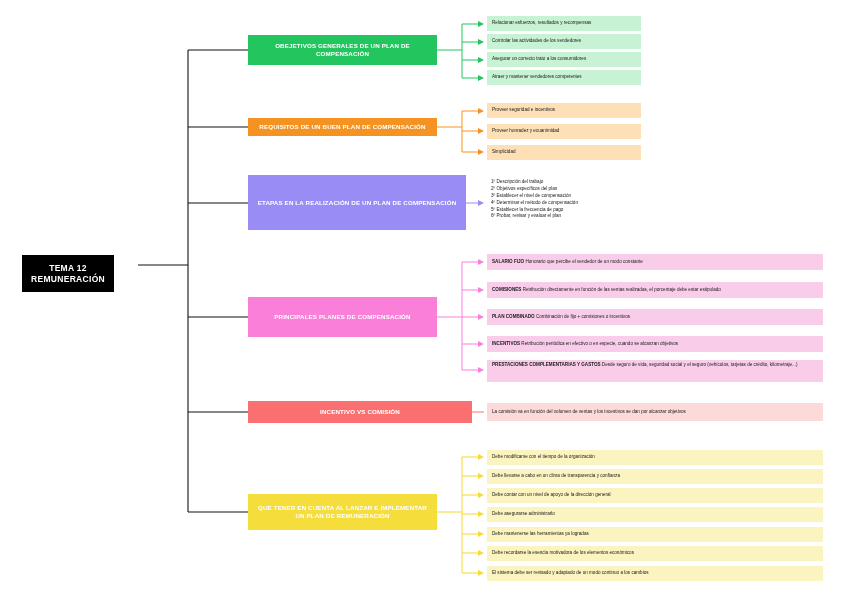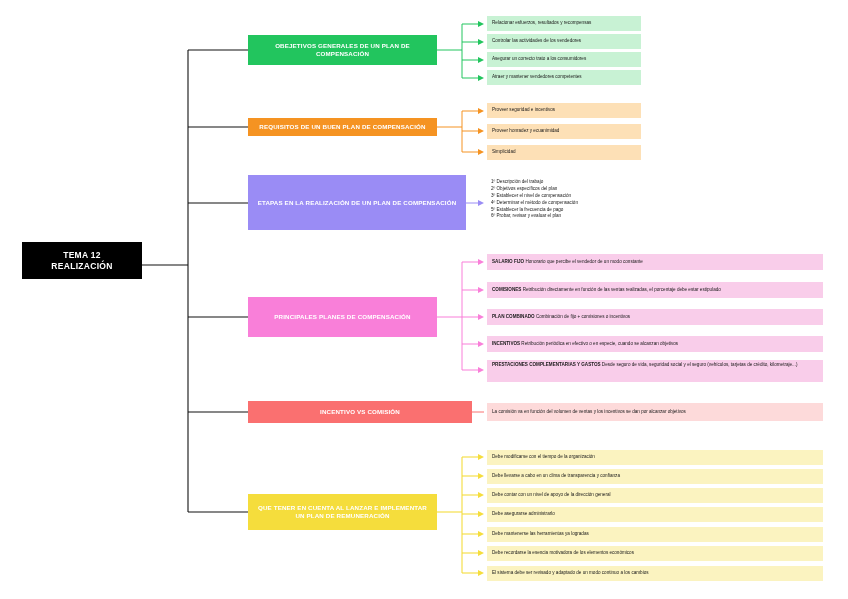--- a/index.html
+++ b/index.html
@@ -152,23 +152,23 @@
     <path d="M462 573 H478" stroke="#f5dd3c" stroke-width="1.1" fill="none"></path>
     <polygon points="478,454 484,457 478,460" fill="#f5dd3c"></polygon>
     <polygon points="478,473 484,476 478,479" fill="#f5dd3c"></polygon>
     <polygon points="478,492 484,495 478,498" fill="#f5dd3c"></polygon>
     <polygon points="478,511 484,514 478,517" fill="#f5dd3c"></polygon>
     <polygon points="478,531 484,534 478,537" fill="#f5dd3c"></polygon>
     <polygon points="478,550 484,553 478,556" fill="#f5dd3c"></polygon>
     <polygon points="478,570 484,573 478,576" fill="#f5dd3c"></polygon>
   </svg>
 
-  <div class="node root-node" style="left:22px; top:242px; width:120px; height:37px;">
+  <div class="node root-node" style="left:22px; top:255px; width:92px; height:37px;">
     <span>TEMA 12</span>
-    <span>REALIZACIÓN</span>
+    <span>REMUNERACIÓN</span>
   </div>
 
   <div class="node l1 green" style="left:248px; top:35px; width:189px; height:30px;">OBEJETIVOS GENERALES DE UN PLAN DE COMPENSACIÓN</div>
 
   <div class="node l1 orange" style="left:248px; top:118px; width:189px; height:18px;">REQUISITOS DE UN BUEN PLAN DE COMPENSACIÓN</div>
 
   <div class="node l1 purple" style="left:248px; top:175px; width:218px; height:55px;">ETAPAS EN LA REALIZACIÓN DE UN PLAN DE COMPENSACIÓN</div>
 
   <div class="node l1 pink" style="left:248px; top:297px; width:189px; height:40px;">PRINCIPALES PLANES DE COMPENSACIÓN</div>
 

